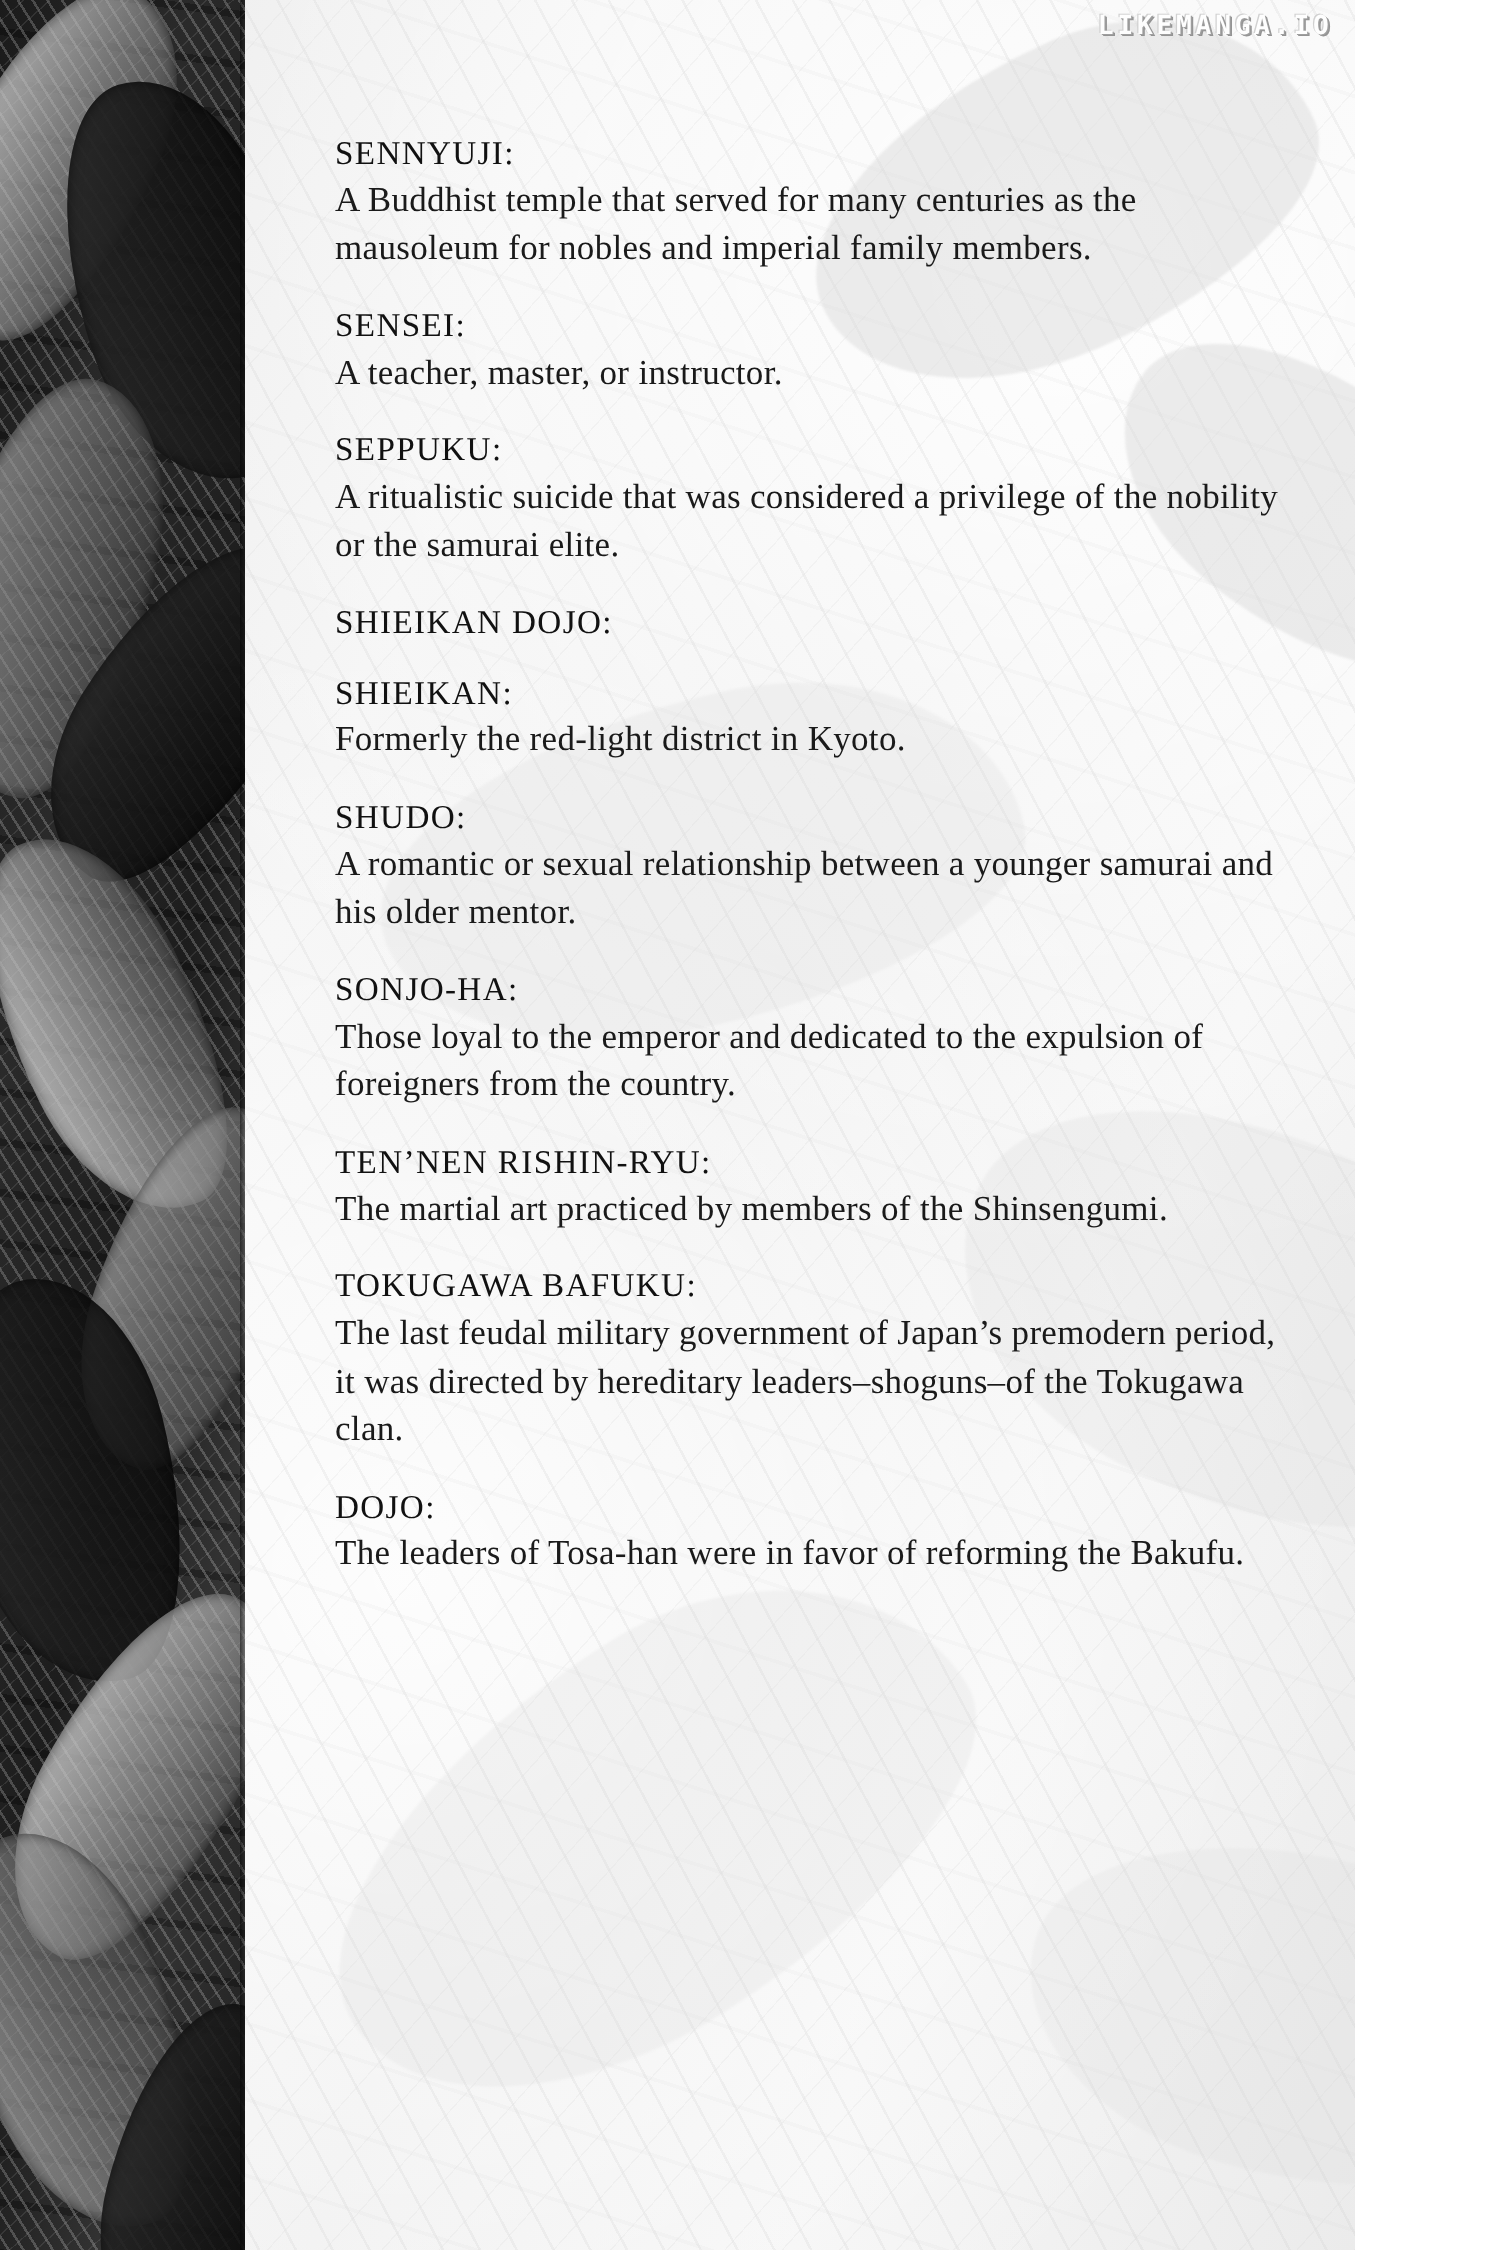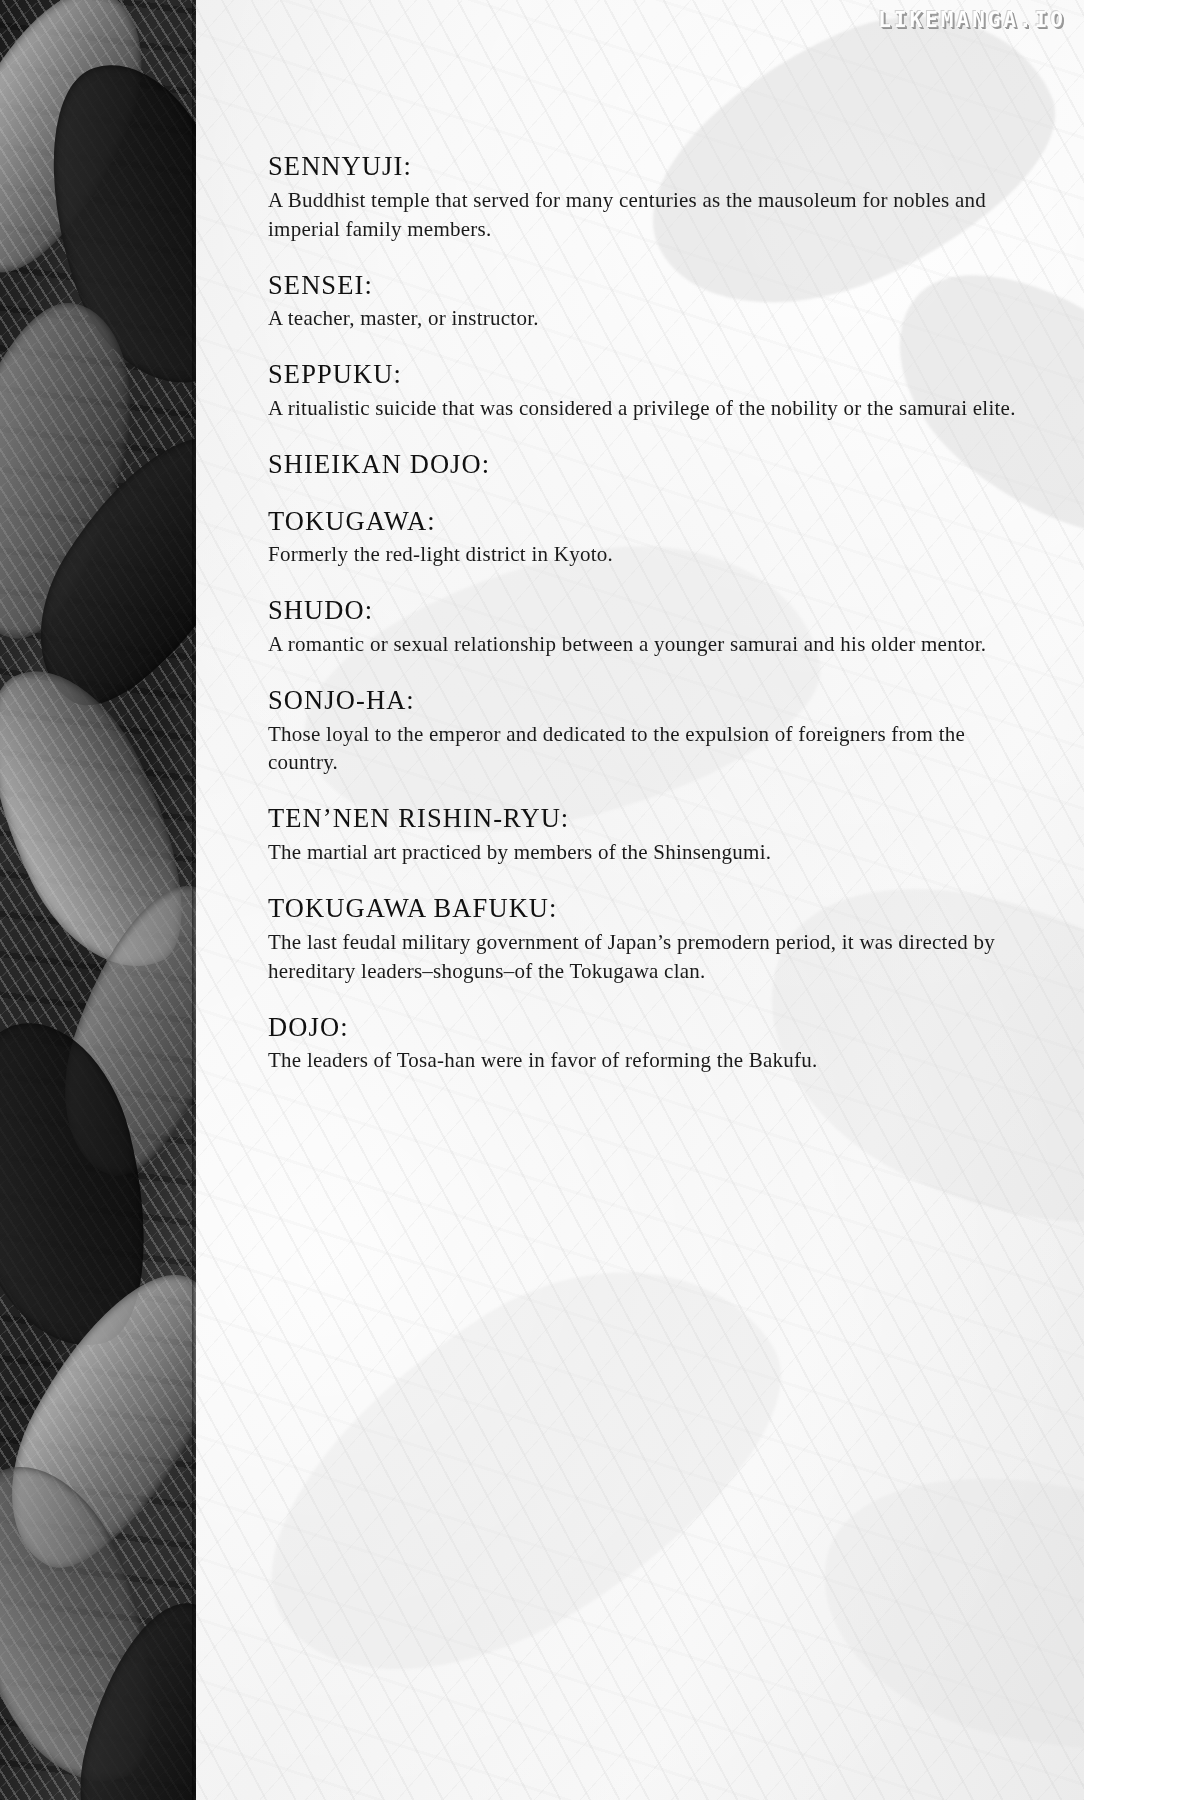--- a/index.html
+++ b/index.html
@@ -92,36 +92,35 @@
     opacity: 0.95;
     user-select: none;
   }
 
   
   .content {
     position: absolute;
     left: 268px;
     top: 108px;
     width: 762px;
-    margin-top: 44px;
   }
   .entry { margin-bottom: 27px; }
   .entry:last-child { margin-bottom: 0; }
   .term {
     font-family: "Liberation Serif", serif;
     font-size: 26.5px;
     letter-spacing: 1.1px;
     color: #111111;
     margin: 0 0 4px 0;
     line-height: 1.12;
     font-weight: 400;
   }
   .def {
     font-family: "Liberation Serif", serif;
-    font-size: 21px;
+    font-size: 28px;
     color: #1a1a1a;
     line-height: 1.38;
     margin: 0;
     letter-spacing: 0.25px;
   }
 </style>
 </head>
 <body>
 
 <div class="page">
@@ -171,21 +170,21 @@
     <div class="entry">
       <div class="term">SEPPUKU:</div>
       <div class="def">A ritualistic suicide that was considered a privilege of the nobility or the samurai elite.</div>
     </div>
 
     <div class="entry">
       <div class="term">SHIEIKAN DOJO:</div>
     </div>
 
     <div class="entry">
-      <div class="term">TOKUGAWA:</div>
+      <div class="term">SHIEIKAN:</div>
       <div class="def">Formerly the red-light district in Kyoto.</div>
     </div>
 
     <div class="entry">
       <div class="term">SHUDO:</div>
       <div class="def">A romantic or sexual relationship between a younger samurai and his older mentor.</div>
     </div>
 
     <div class="entry">
       <div class="term">SONJO-HA:</div>

